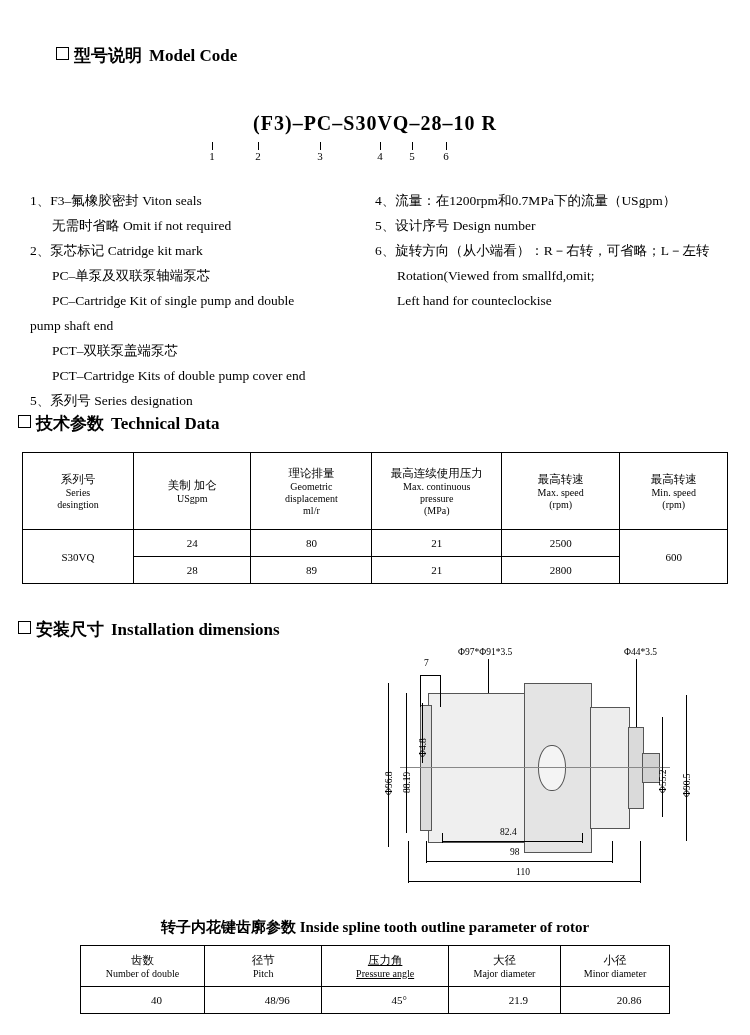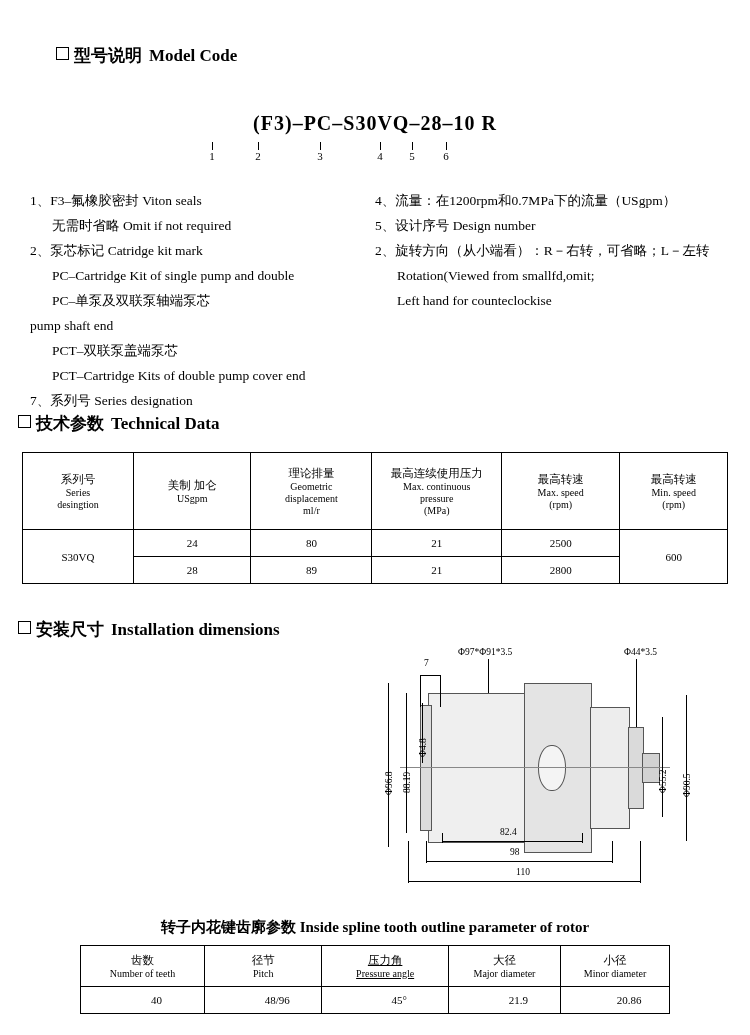--- a/index.html
+++ b/index.html
@@ -175,32 +175,32 @@
     <div class="tick" style="left:222px;"></div>
     <div class="num" style="left:222px;">5</div>
     <div class="tick" style="left:256px;"></div>
     <div class="num" style="left:256px;">6</div>
   </div>
 
   <div class="desc left">
     <div class="l">1、F3–氟橡胶密封  Viton  seals</div>
     <div class="l ind">无需时省略  Omit if not required</div>
     <div class="l">2、泵芯标记  Catridge kit mark</div>
+    <div class="l ind">PC–单泵及双联泵轴端泵芯</div>
     <div class="l ind">PC–Cartridge Kit of single pump and double</div>
-    <div class="l ind">PC–单泵及双联泵轴端泵芯</div>
     <div class="l">pump shaft end</div>
     <div class="l ind">PCT–双联泵盖端泵芯</div>
     <div class="l ind">PCT–Cartridge Kits of double pump cover end</div>
-    <div class="l">7、系列号  Series designation</div>
+    <div class="l">5、系列号  Series designation</div>
   </div>
 
   <div class="desc right">
     <div class="l">4、流量：在1200rpm和0.7MPa下的流量（USgpm）</div>
     <div class="l">5、设计序号  Design number</div>
-    <div class="l">2、旋转方向（从小端看）：R－右转，可省略；L－左转</div>
+    <div class="l">6、旋转方向（从小端看）：R－右转，可省略；L－左转</div>
     <div class="l ind">Rotation(Viewed from smallfd,omit;</div>
     <div class="l ind">Left hand for counteclockise</div>
   </div>
 
   <div class="section-head" style="left:18px; top:412px;">
     <span class="sq"></span><span class="sec-cn">技术参数</span><span class="sec-en">Technical  Data</span>
   </div>
 
   <table class="tbl" id="tech-table">
     <tbody>
@@ -313,21 +313,21 @@
     <div class="dl v" style="left:260px; top:196px; height:42px;"></div>
   </div>
 
   <div class="spline-title">转子内花键齿廓参数  Inside spline tooth outline  parameter of rotor</div>
 
   <table class="tbl" id="spline-table">
     <tbody>
         <tr>
       <td class="hd" style="width:130px;">
         <span class="th-cn">齿数</span>
-        <span class="th-en">Number of teeth</span>
+        <span class="th-en">Number of double</span>
       </td>
       <td class="hd" style="width:120px;">
         <span class="th-cn">径节</span>
         <span class="th-en">Pitch</span>
       </td>
       <td class="hd" style="width:132px;text-decoration:underline;">
         <span class="th-cn">压力角</span>
         <span class="th-en">Pressure angle</span>
       </td>
       <td class="hd" style="width:115px;">

